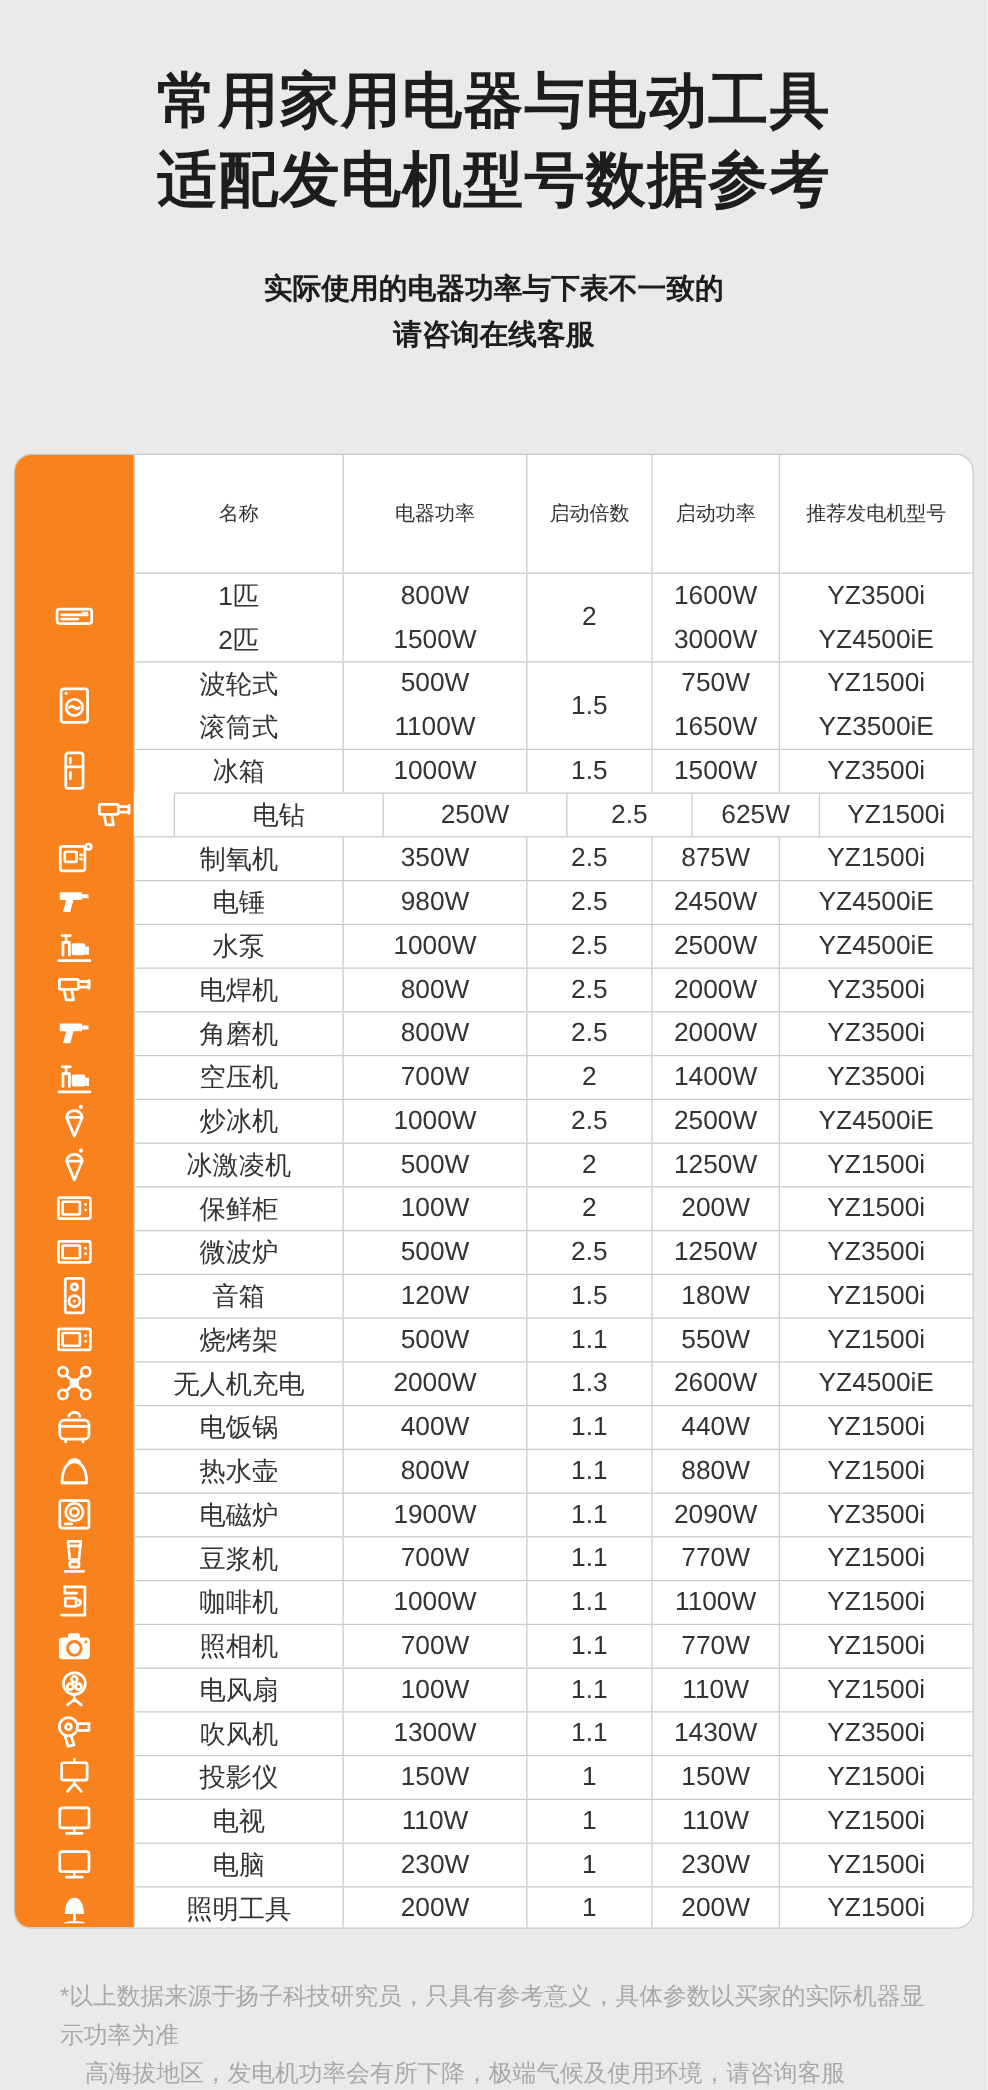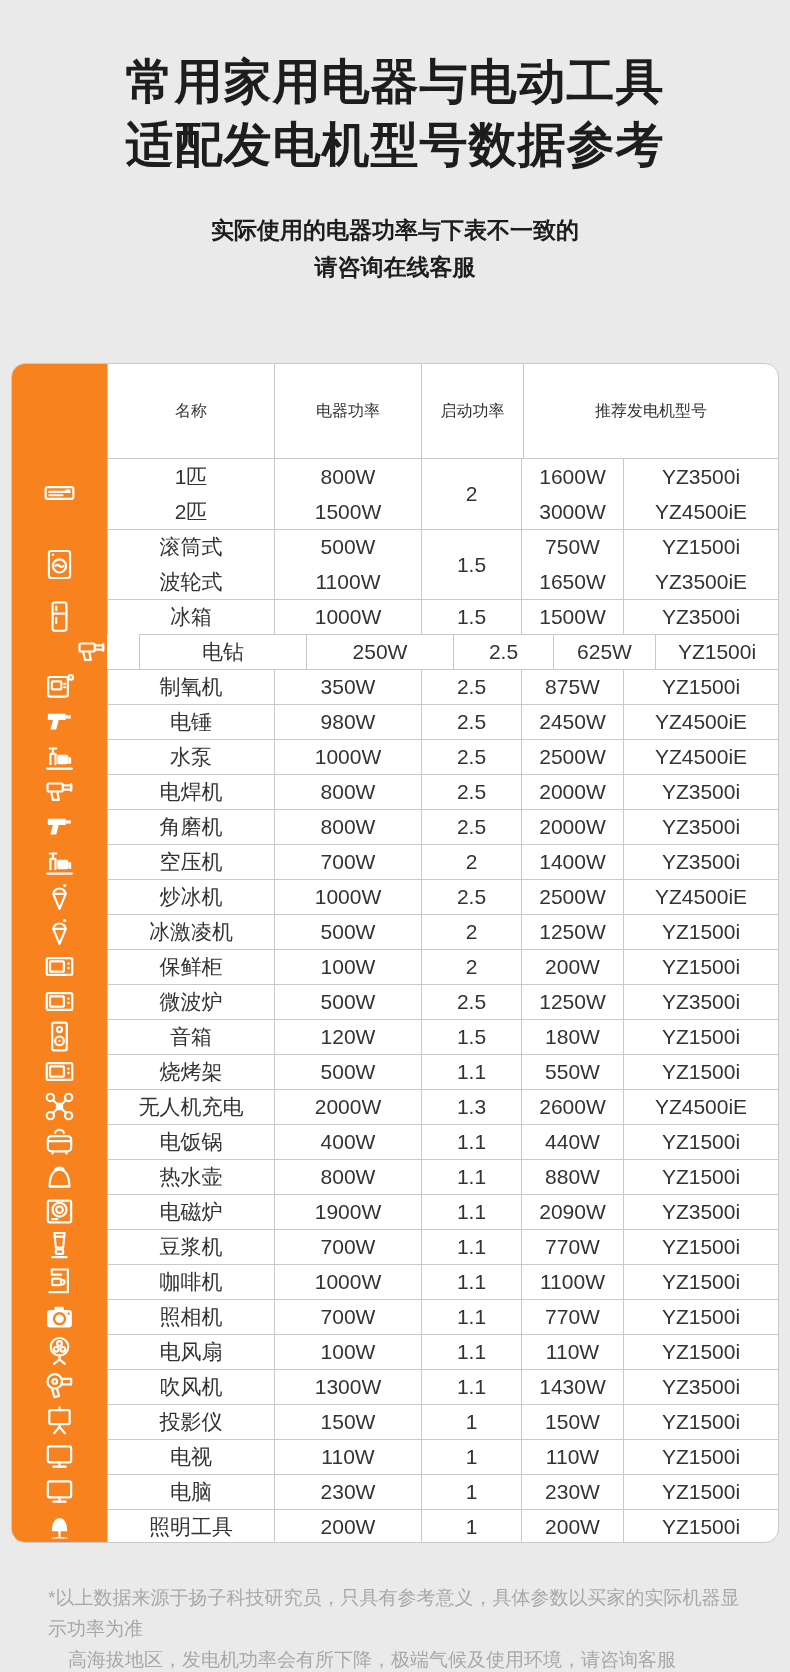--- a/index.html
+++ b/index.html
@@ -208,20 +208,23 @@
   <div class="tgrid">
     <div class="thead">
       <div class="icon-slot"></div>
       <div class="row-cells">
         <div class="col col-name">
             <div class="hcell">名称</div>
           </div>
         <div class="col col-power">
             <div class="hcell">电器功率</div>
           </div>
+        <div class="col col-mult">
+            <div class="hcell">启动倍数</div>
+          </div>
         <div class="col col-start">
             <div class="hcell">启动功率</div>
           </div>
         <div class="col col-model">
             <div class="hcell">推荐发电机型号</div>
           </div>
       </div>
     </div>
     <div id="tbody">
         <div class="group" style="height: 70px;">
@@ -253,22 +256,22 @@
           </div>
         </div>
         <div class="group" style="height: 70px;">
           <div class="icon-slot">
             <svg viewBox="0 0 48 48" class="row-icon">
               <use href="#sym-washer"></use>
             </svg>
           </div>
           <div class="row-cells">
             <div class="col col-name">
+              <div class="val">波轮式</div>
               <div class="val">滚筒式</div>
-              <div class="val">波轮式</div>
             </div>
             <div class="col col-power">
               <div class="val">500W</div>
               <div class="val">1100W</div>
             </div>
             <div class="col col-mult">
               <div class="val merged">1.5</div>
             </div>
             <div class="col col-start">
               <div class="val">750W</div>

